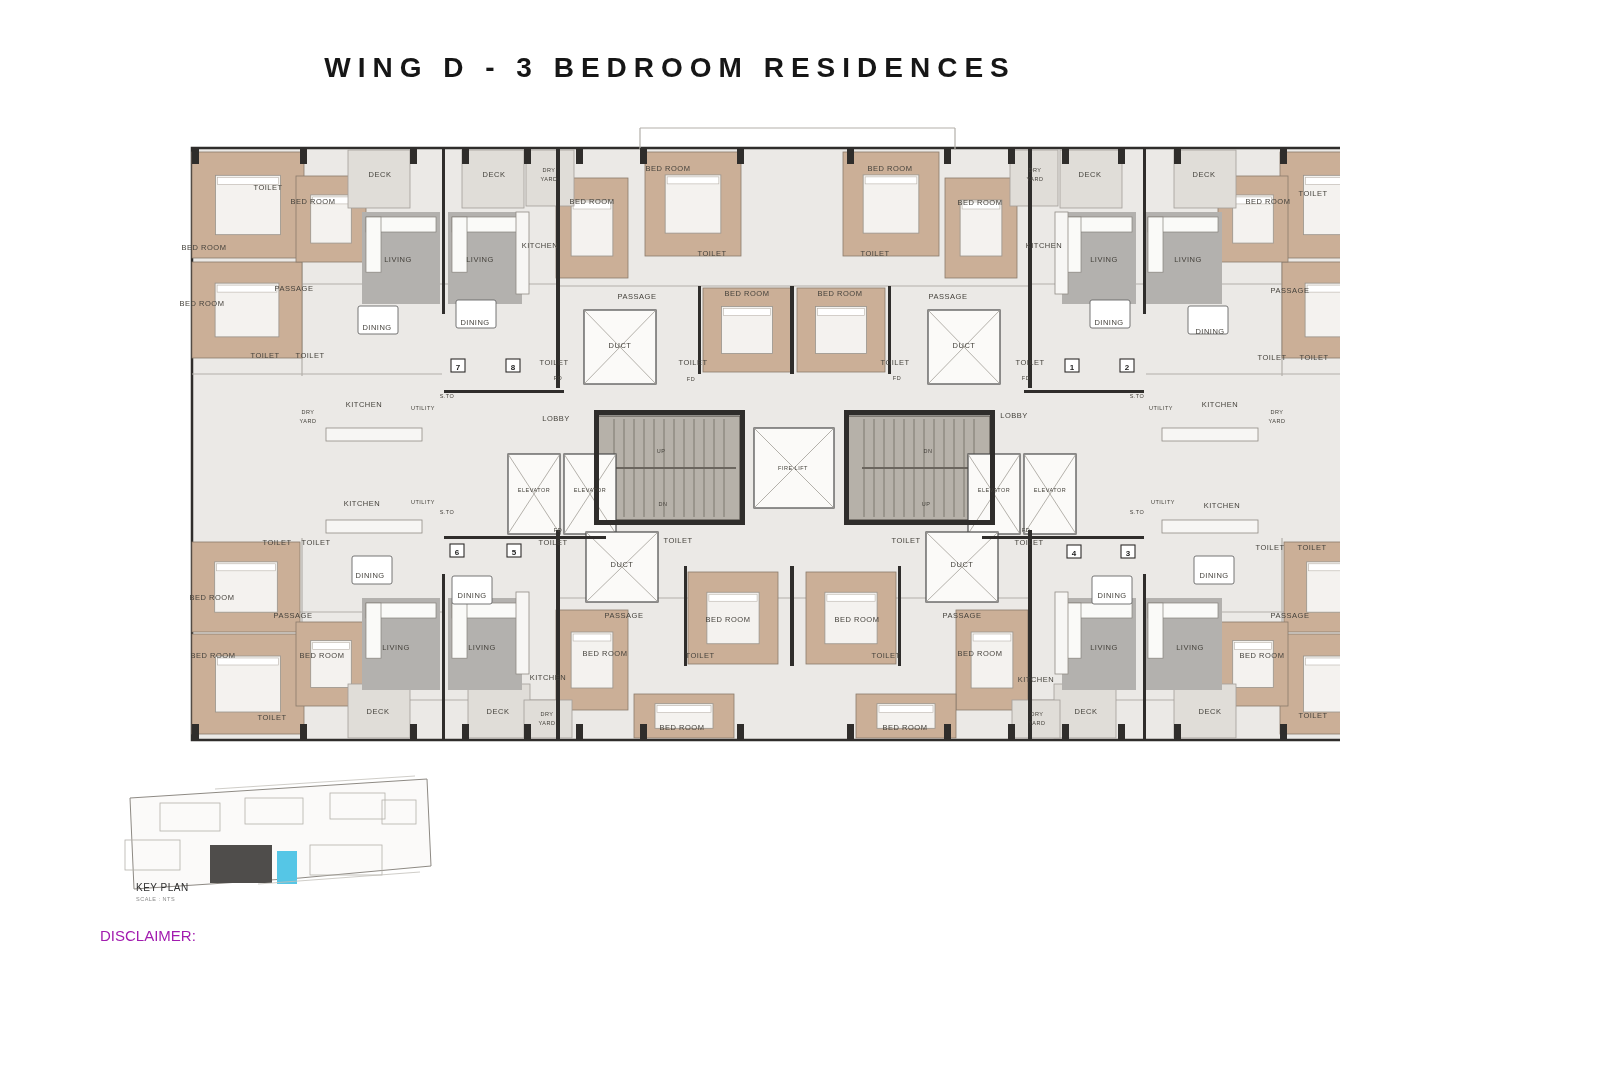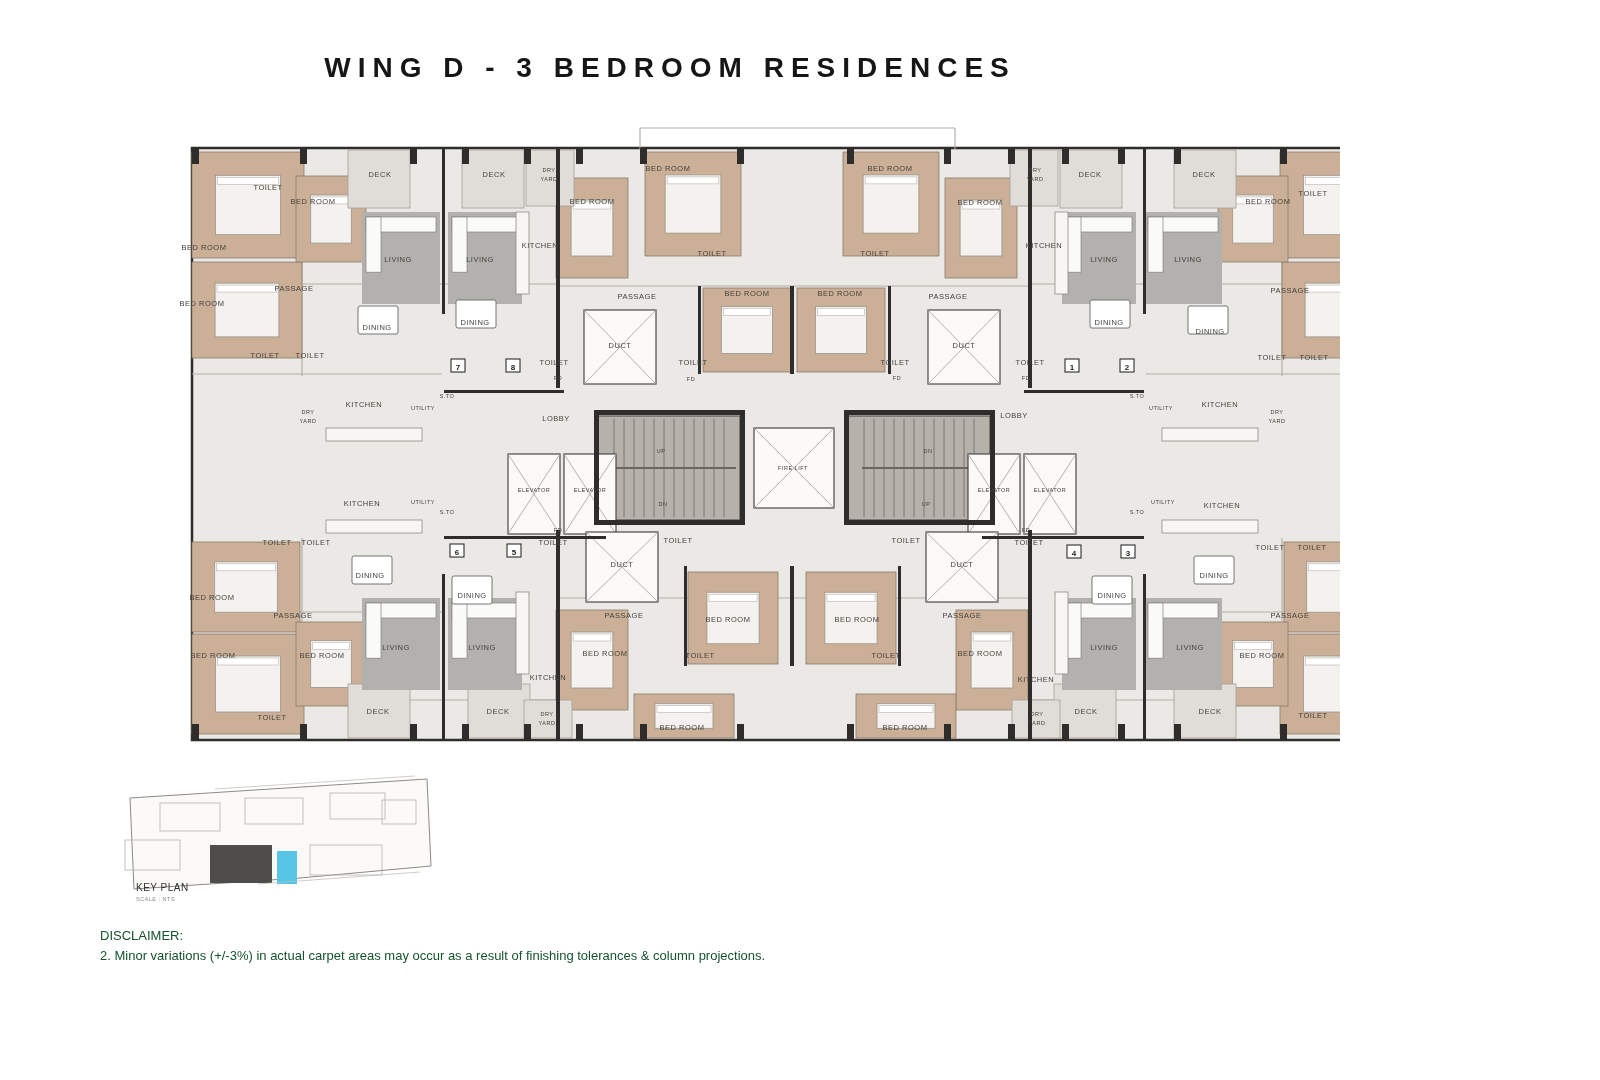--- a/index.html
+++ b/index.html
@@ -1,21 +1,21 @@
 <!DOCTYPE html>
 <html><head>
 <meta charset="utf-8">
 <style>
   html,body{margin:0;padding:0;}
   .page{position:relative;width:1304px;height:1080px;background:#ffffff;
         font-family:"Liberation Sans",sans-serif;overflow:hidden;padding-left:36px;}
   .title{position:absolute;top:52px;left:0;width:100%;text-align:center;
          font-size:28px;font-weight:700;letter-spacing:7px;color:#161616;white-space:nowrap;}
   #plan-svg{position:absolute;left:0;top:0;}
-  .disclaimer{position:absolute;left:100px;top:926px;color:#14532d;font-size:13px;line-height:20px;}
+  .disclaimer{position:absolute;left:100px;top:926px;color:#a21caf;font-size:15px;line-height:20px;}
   .disclaimer .dline{white-space:nowrap;}
   .keyplan-label{position:absolute;left:136px;top:882px;font-size:10px;letter-spacing:.5px;color:#2f2f2f;}
   .keyplan-scale{position:absolute;left:136px;top:896px;font-size:5.5px;color:#8a8a8a;letter-spacing:.5px;}
   #compass{position:absolute;left:1395px;top:930px;}
 </style>
 </head>
 <body>
 
 <div class="page">
   <div class="title">WING D - 3 BEDROOM RESIDENCES</div>
@@ -432,20 +432,19 @@
       <rect x="277" y="851" width="20" height="33" fill="#55c6e6"></rect>
       <line x1="215" y1="789" x2="415" y2="776" stroke="#c3c0ba" stroke-width="0.8"></line>
       <line x1="258" y1="884" x2="420" y2="872" stroke="#c3c0ba" stroke-width="0.8"></line>
     </svg>
 
   <div class="keyplan-label">KEY PLAN</div>
   <div class="keyplan-scale">SCALE : NTS</div>
 
   <div class="disclaimer">
     <div class="dline">DISCLAIMER:</div>
-    <div class="dline">2. Minor variations (+/-3%) in actual carpet areas may occur as a result of finishing tolerances &amp; column projections.</div>
   </div>
 
   <svg id="compass" width="130" height="120">
     <polygon points="67,22 103,53 74,46 49,76" fill="#101010"></polygon>
     <text x="36" y="86" font-size="14" font-style="italic" font-weight="bold" fill="#101010" transform="rotate(-40 36 86)">N</text>
   </svg>
 </div>
 
 </body></html>

